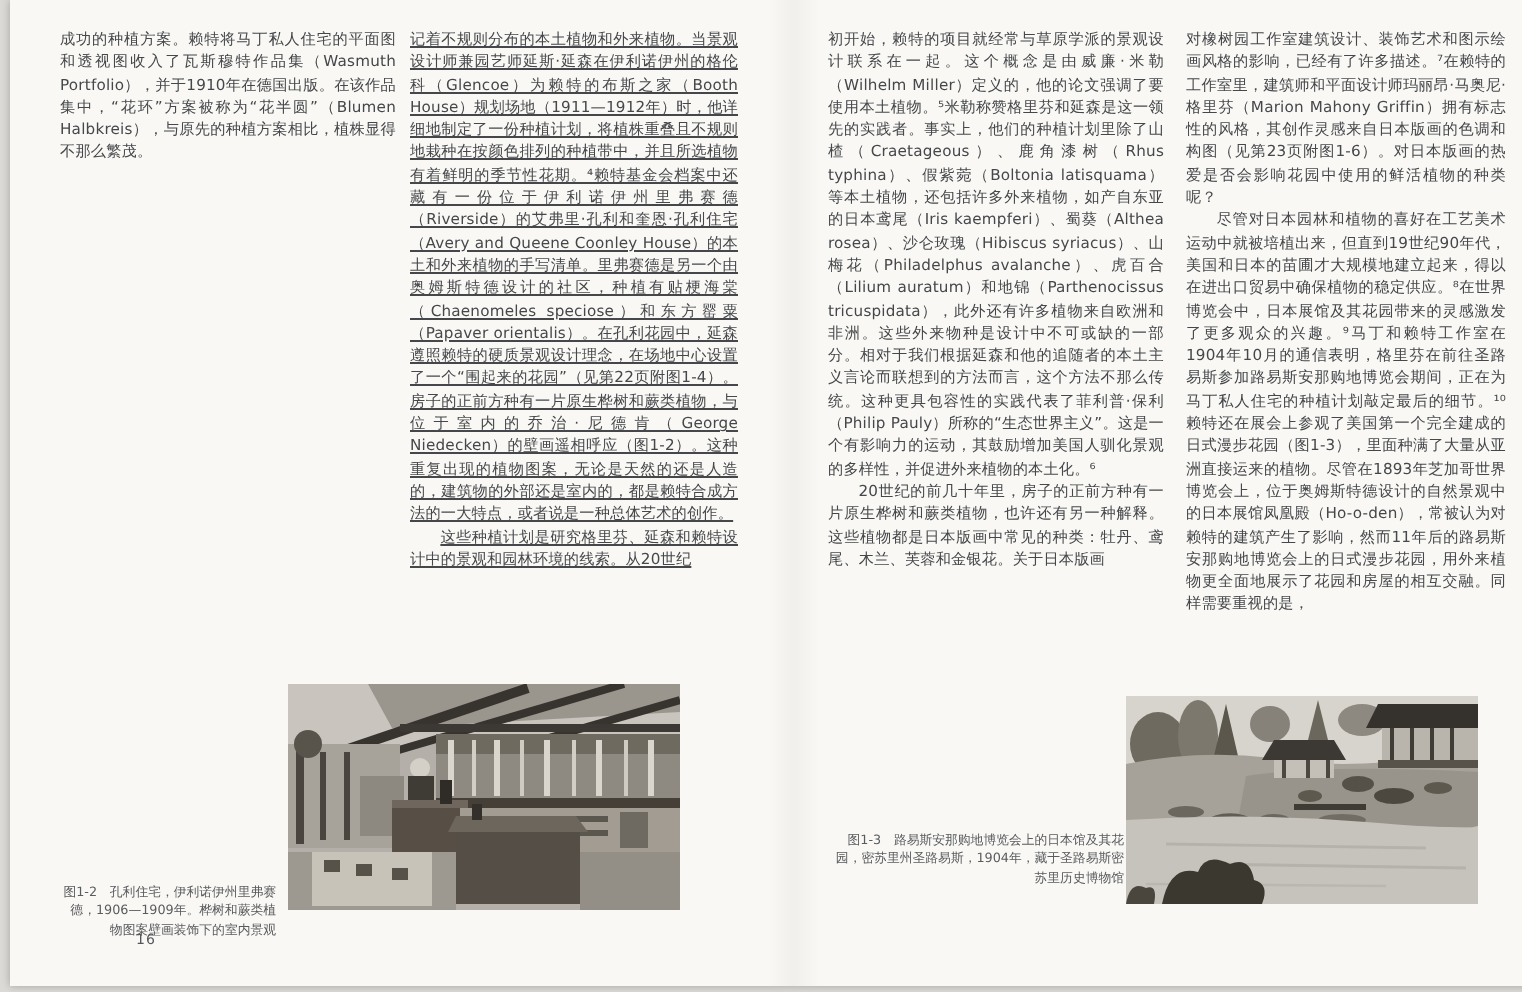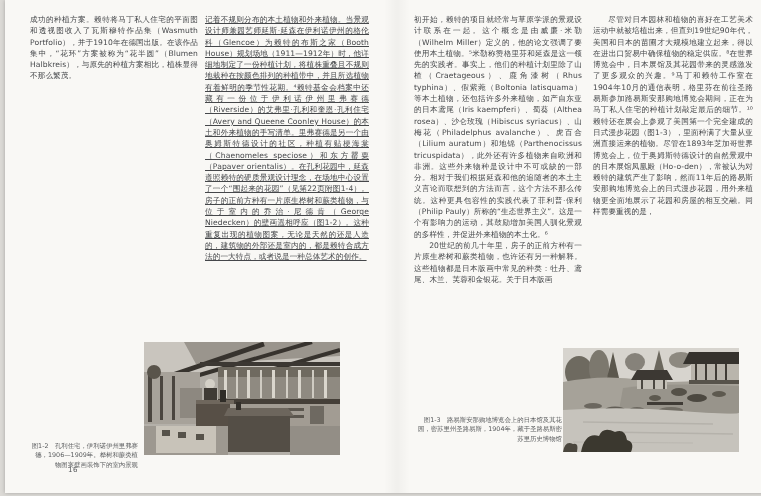--- a/index.html
+++ b/index.html
@@ -58,20 +58,21 @@
 <div class="stage">
   <div class="spread">
     <div class="gutter"></div>
 
     <section>
       <div class="col l-col1">
           <p class="para">成功的种植方案。赖特将马丁私人住宅的平面图和透视图收入了瓦斯穆特作品集（Wasmuth Portfolio），并于1910年在德国出版。在该作品集中，“花环”方案被称为“花半圆”（Blumen Halbkreis），与原先的种植方案相比，植株显得不那么繁茂。</p>
         </div>
       <div class="col l-col2">
           <p class="para">记着不规则分布的本土植物和外来植物。当景观设计师兼园艺师延斯·延森在伊利诺伊州的格伦科（Glencoe）为赖特的布斯之家（Booth House）规划场地（1911—1912年）时，他详细地制定了一份种植计划，将植株重叠且不规则地栽种在按颜色排列的种植带中，并且所选植物有着鲜明的季节性花期。⁴赖特基金会档案中还藏有一份位于伊利诺伊州里弗赛德（Riverside）的艾弗里·孔利和奎恩·孔利住宅（Avery and Queene Coonley House）的本土和外来植物的手写清单。里弗赛德是另一个由奥姆斯特德设计的社区，种植有贴梗海棠（Chaenomeles speciose）和东方罂粟（Papaver orientalis）。在孔利花园中，延森遵照赖特的硬质景观设计理念，在场地中心设置了一个“围起来的花园”（见第22页附图1-4）。房子的正前方种有一片原生桦树和蕨类植物，与位于室内的乔治·尼德肯（George Niedecken）的壁画遥相呼应（图1-2）。这种重复出现的植物图案，无论是天然的还是人造的，建筑物的外部还是室内的，都是赖特合成方法的一大特点，或者说是一种总体艺术的创作。</p>
+          <p class="para indent">这些种植计划是研究格里芬、延森和赖特设计中的景观和园林环境的线索。从20世纪</p>
         </div>
 
       <figure class="fig-left">
         <svg viewBox="0 0 196 113" preserveAspectRatio="none">
           <rect x="0" y="0" width="196" height="113" fill="#b4b0a9"></rect>
 
           <polygon points="0,0 196,0 196,26 60,30 0,44" fill="#c9c5be"></polygon>
           <polygon points="40,0 196,0 196,14 52,22" fill="#9a958d"></polygon>
           <line x1="8" y1="40" x2="120" y2="2" stroke="#37332e" stroke-width="5"></line>
           <line x1="52" y1="34" x2="168" y2="0" stroke="#37332e" stroke-width="4"></line>
@@ -124,20 +125,21 @@
       <div class="caption cap-left">图1-2　孔利住宅，伊利诺伊州里弗赛德，1906—1909年。桦树和蕨类植物图案壁画装饰下的室内景观</div>
       <div class="pagenum pn-left">16</div>
     </section>
 
     <section>
       <div class="col r-col1">
           <p class="para">初开始，赖特的项目就经常与草原学派的景观设计联系在一起。这个概念是由威廉·米勒（Wilhelm Miller）定义的，他的论文强调了要使用本土植物。⁵米勒称赞格里芬和延森是这一领先的实践者。事实上，他们的种植计划里除了山楂（Craetageous）、鹿角漆树（Rhus typhina）、假紫菀（Boltonia latisquama）等本土植物，还包括许多外来植物，如产自东亚的日本鸢尾（Iris kaempferi）、蜀葵（Althea rosea）、沙仑玫瑰（Hibiscus syriacus）、山梅花（Philadelphus avalanche）、虎百合（Lilium auratum）和地锦（Parthenocissus tricuspidata），此外还有许多植物来自欧洲和非洲。这些外来物种是设计中不可或缺的一部分。相对于我们根据延森和他的追随者的本土主义言论而联想到的方法而言，这个方法不那么传统。这种更具包容性的实践代表了菲利普·保利（Philip Pauly）所称的“生态世界主义”。这是一个有影响力的运动，其鼓励增加美国人驯化景观的多样性，并促进外来植物的本土化。⁶</p>
           <p class="para indent">20世纪的前几十年里，房子的正前方种有一片原生桦树和蕨类植物，也许还有另一种解释。这些植物都是日本版画中常见的种类：牡丹、鸢尾、木兰、芙蓉和金银花。关于日本版画</p>
         </div>
       <div class="col r-col2">
+          <p class="para">对橡树园工作室建筑设计、装饰艺术和图示绘画风格的影响，已经有了许多描述。⁷在赖特的工作室里，建筑师和平面设计师玛丽昂·马奥尼·格里芬（Marion Mahony Griffin）拥有标志性的风格，其创作灵感来自日本版画的色调和构图（见第23页附图1-6）。对日本版画的热爱是否会影响花园中使用的鲜活植物的种类呢？</p>
           <p class="para indent">尽管对日本园林和植物的喜好在工艺美术运动中就被培植出来，但直到19世纪90年代，美国和日本的苗圃才大规模地建立起来，得以在进出口贸易中确保植物的稳定供应。⁸在世界博览会中，日本展馆及其花园带来的灵感激发了更多观众的兴趣。⁹马丁和赖特工作室在1904年10月的通信表明，格里芬在前往圣路易斯参加路易斯安那购地博览会期间，正在为马丁私人住宅的种植计划敲定最后的细节。¹⁰赖特还在展会上参观了美国第一个完全建成的日式漫步花园（图1-3），里面种满了大量从亚洲直接运来的植物。尽管在1893年芝加哥世界博览会上，位于奥姆斯特德设计的自然景观中的日本展馆凤凰殿（Ho-o-den），常被认为对赖特的建筑产生了影响，然而11年后的路易斯安那购地博览会上的日式漫步花园，用外来植物更全面地展示了花园和房屋的相互交融。同样需要重视的是，</p>
         </div>
 
       <figure class="fig-right">
         <svg viewBox="0 0 176 104" preserveAspectRatio="none">
           <rect x="0" y="0" width="176" height="104" fill="#d7d4ce"></rect>
 
           <ellipse cx="16" cy="24" rx="14" ry="16" fill="#6e6a60"></ellipse>
           <ellipse cx="36" cy="20" rx="10" ry="18" fill="#7c786e"></ellipse>
           <polygon points="50,4 56,30 44,30" fill="#5b574d"></polygon>

